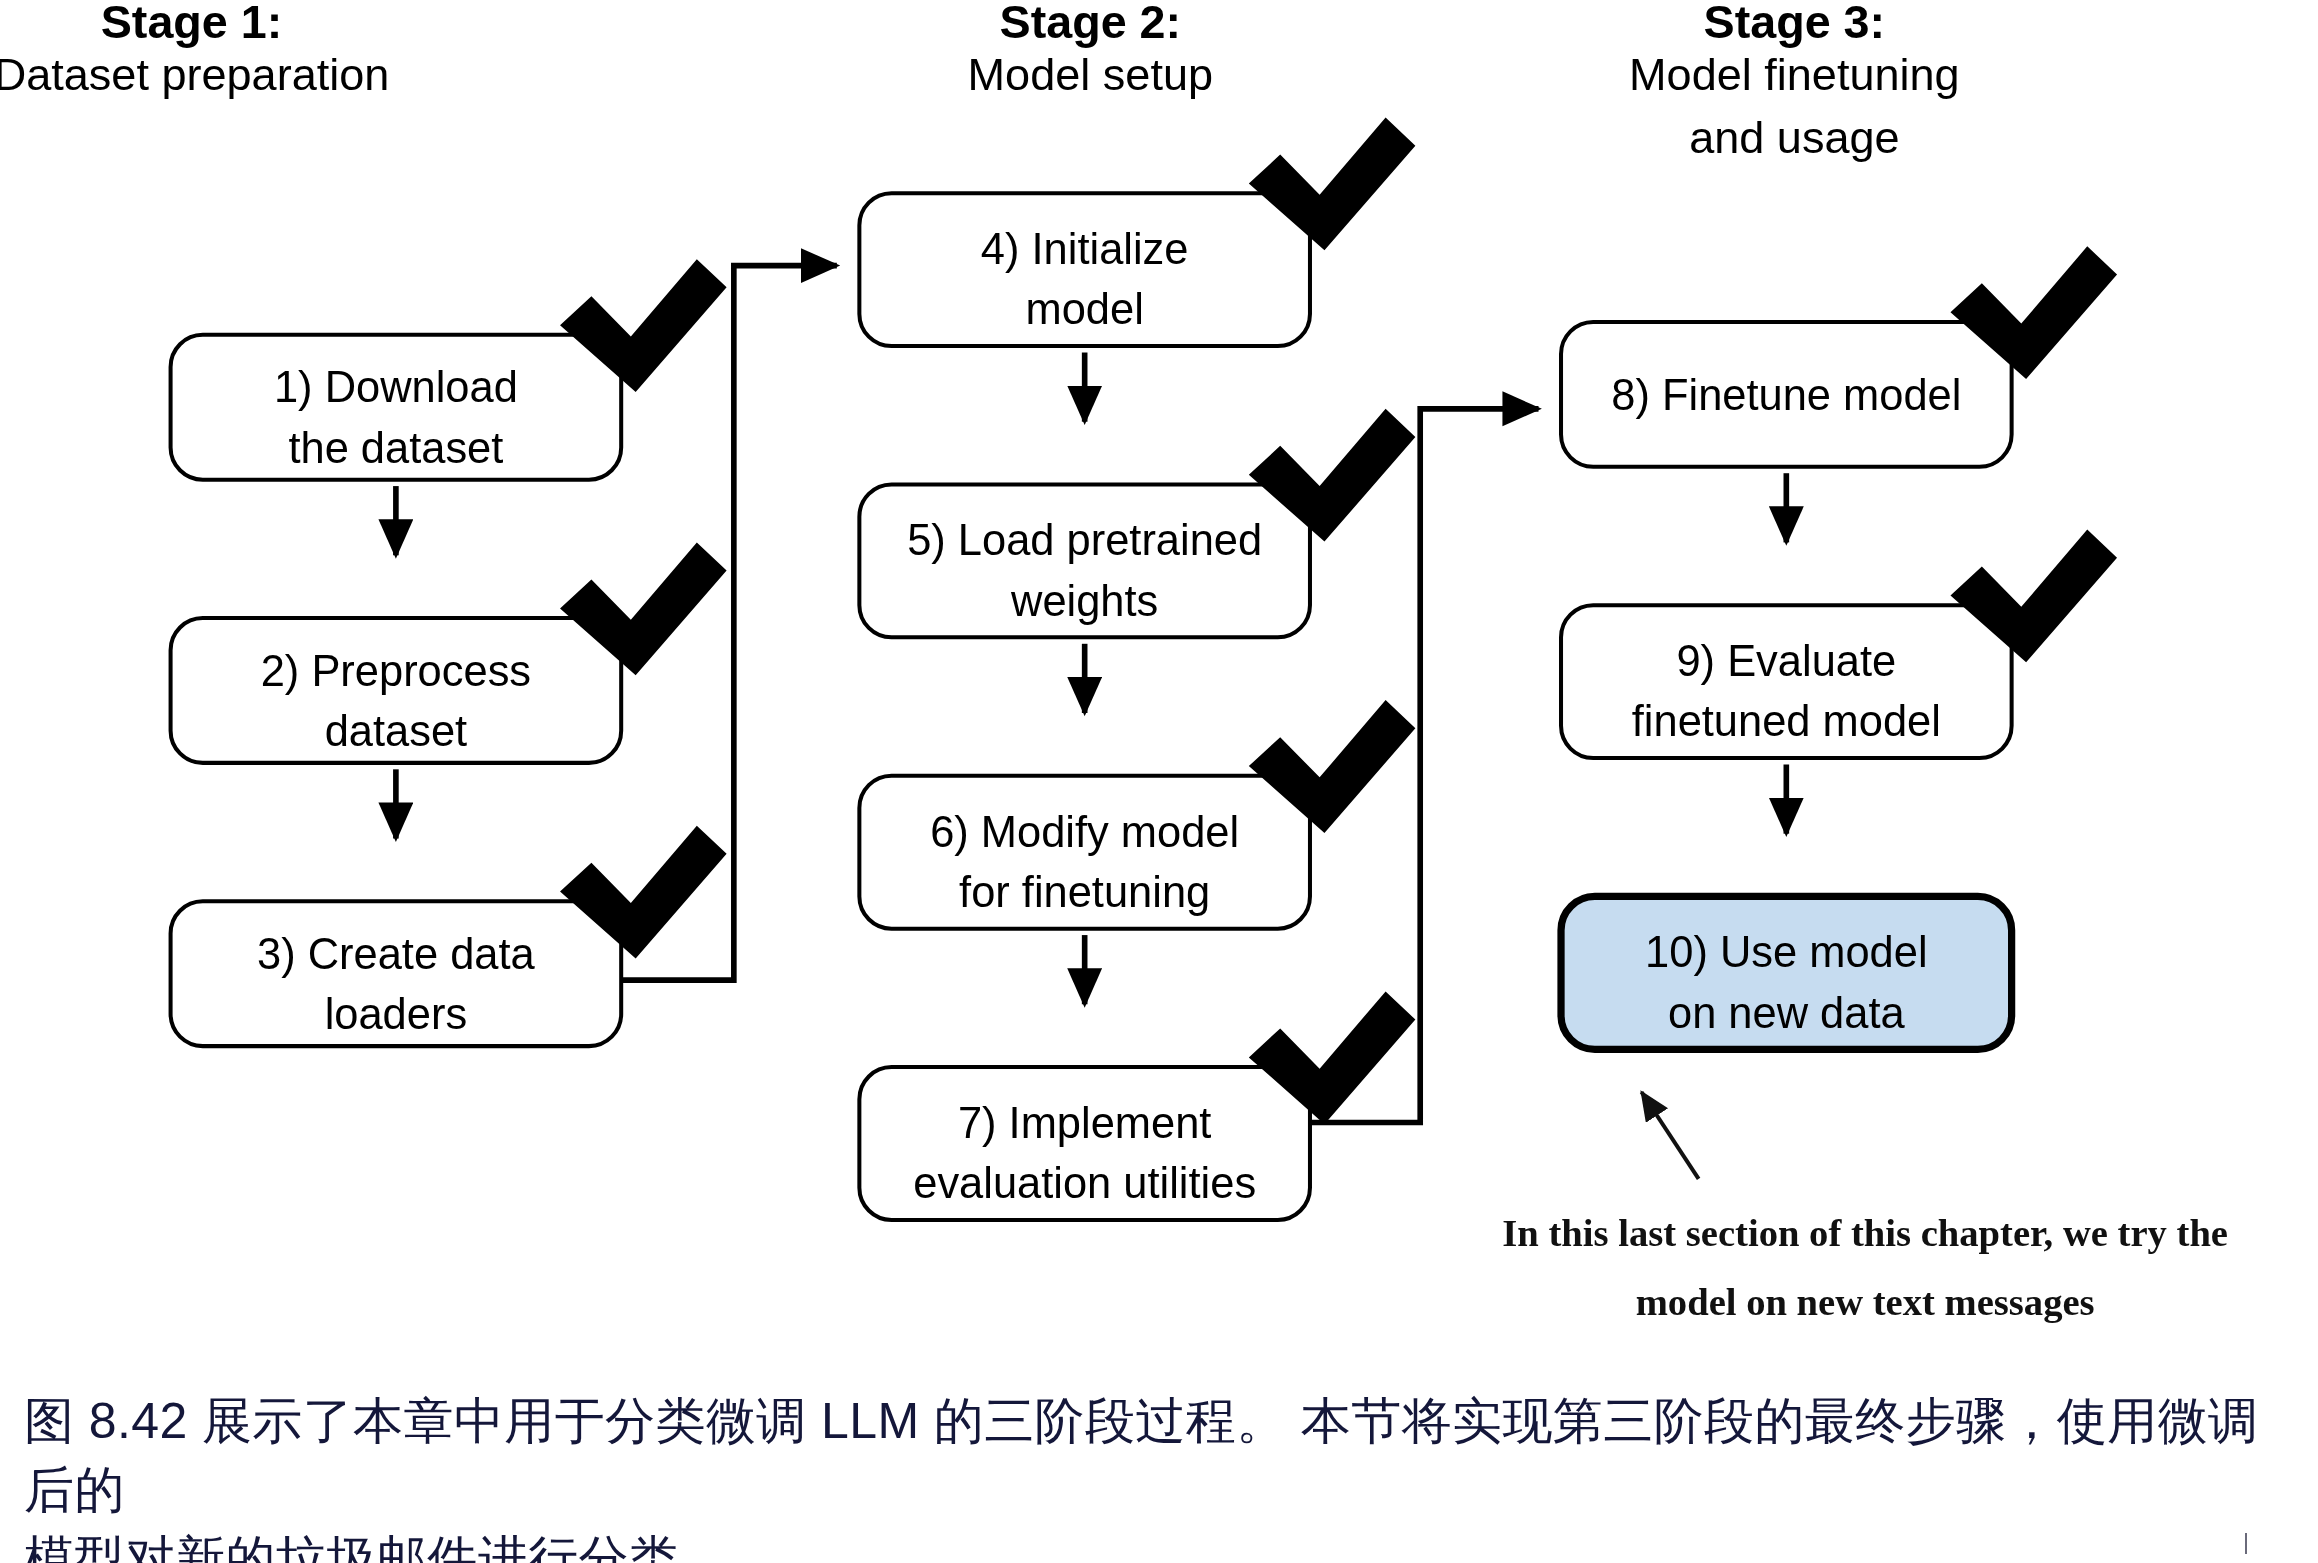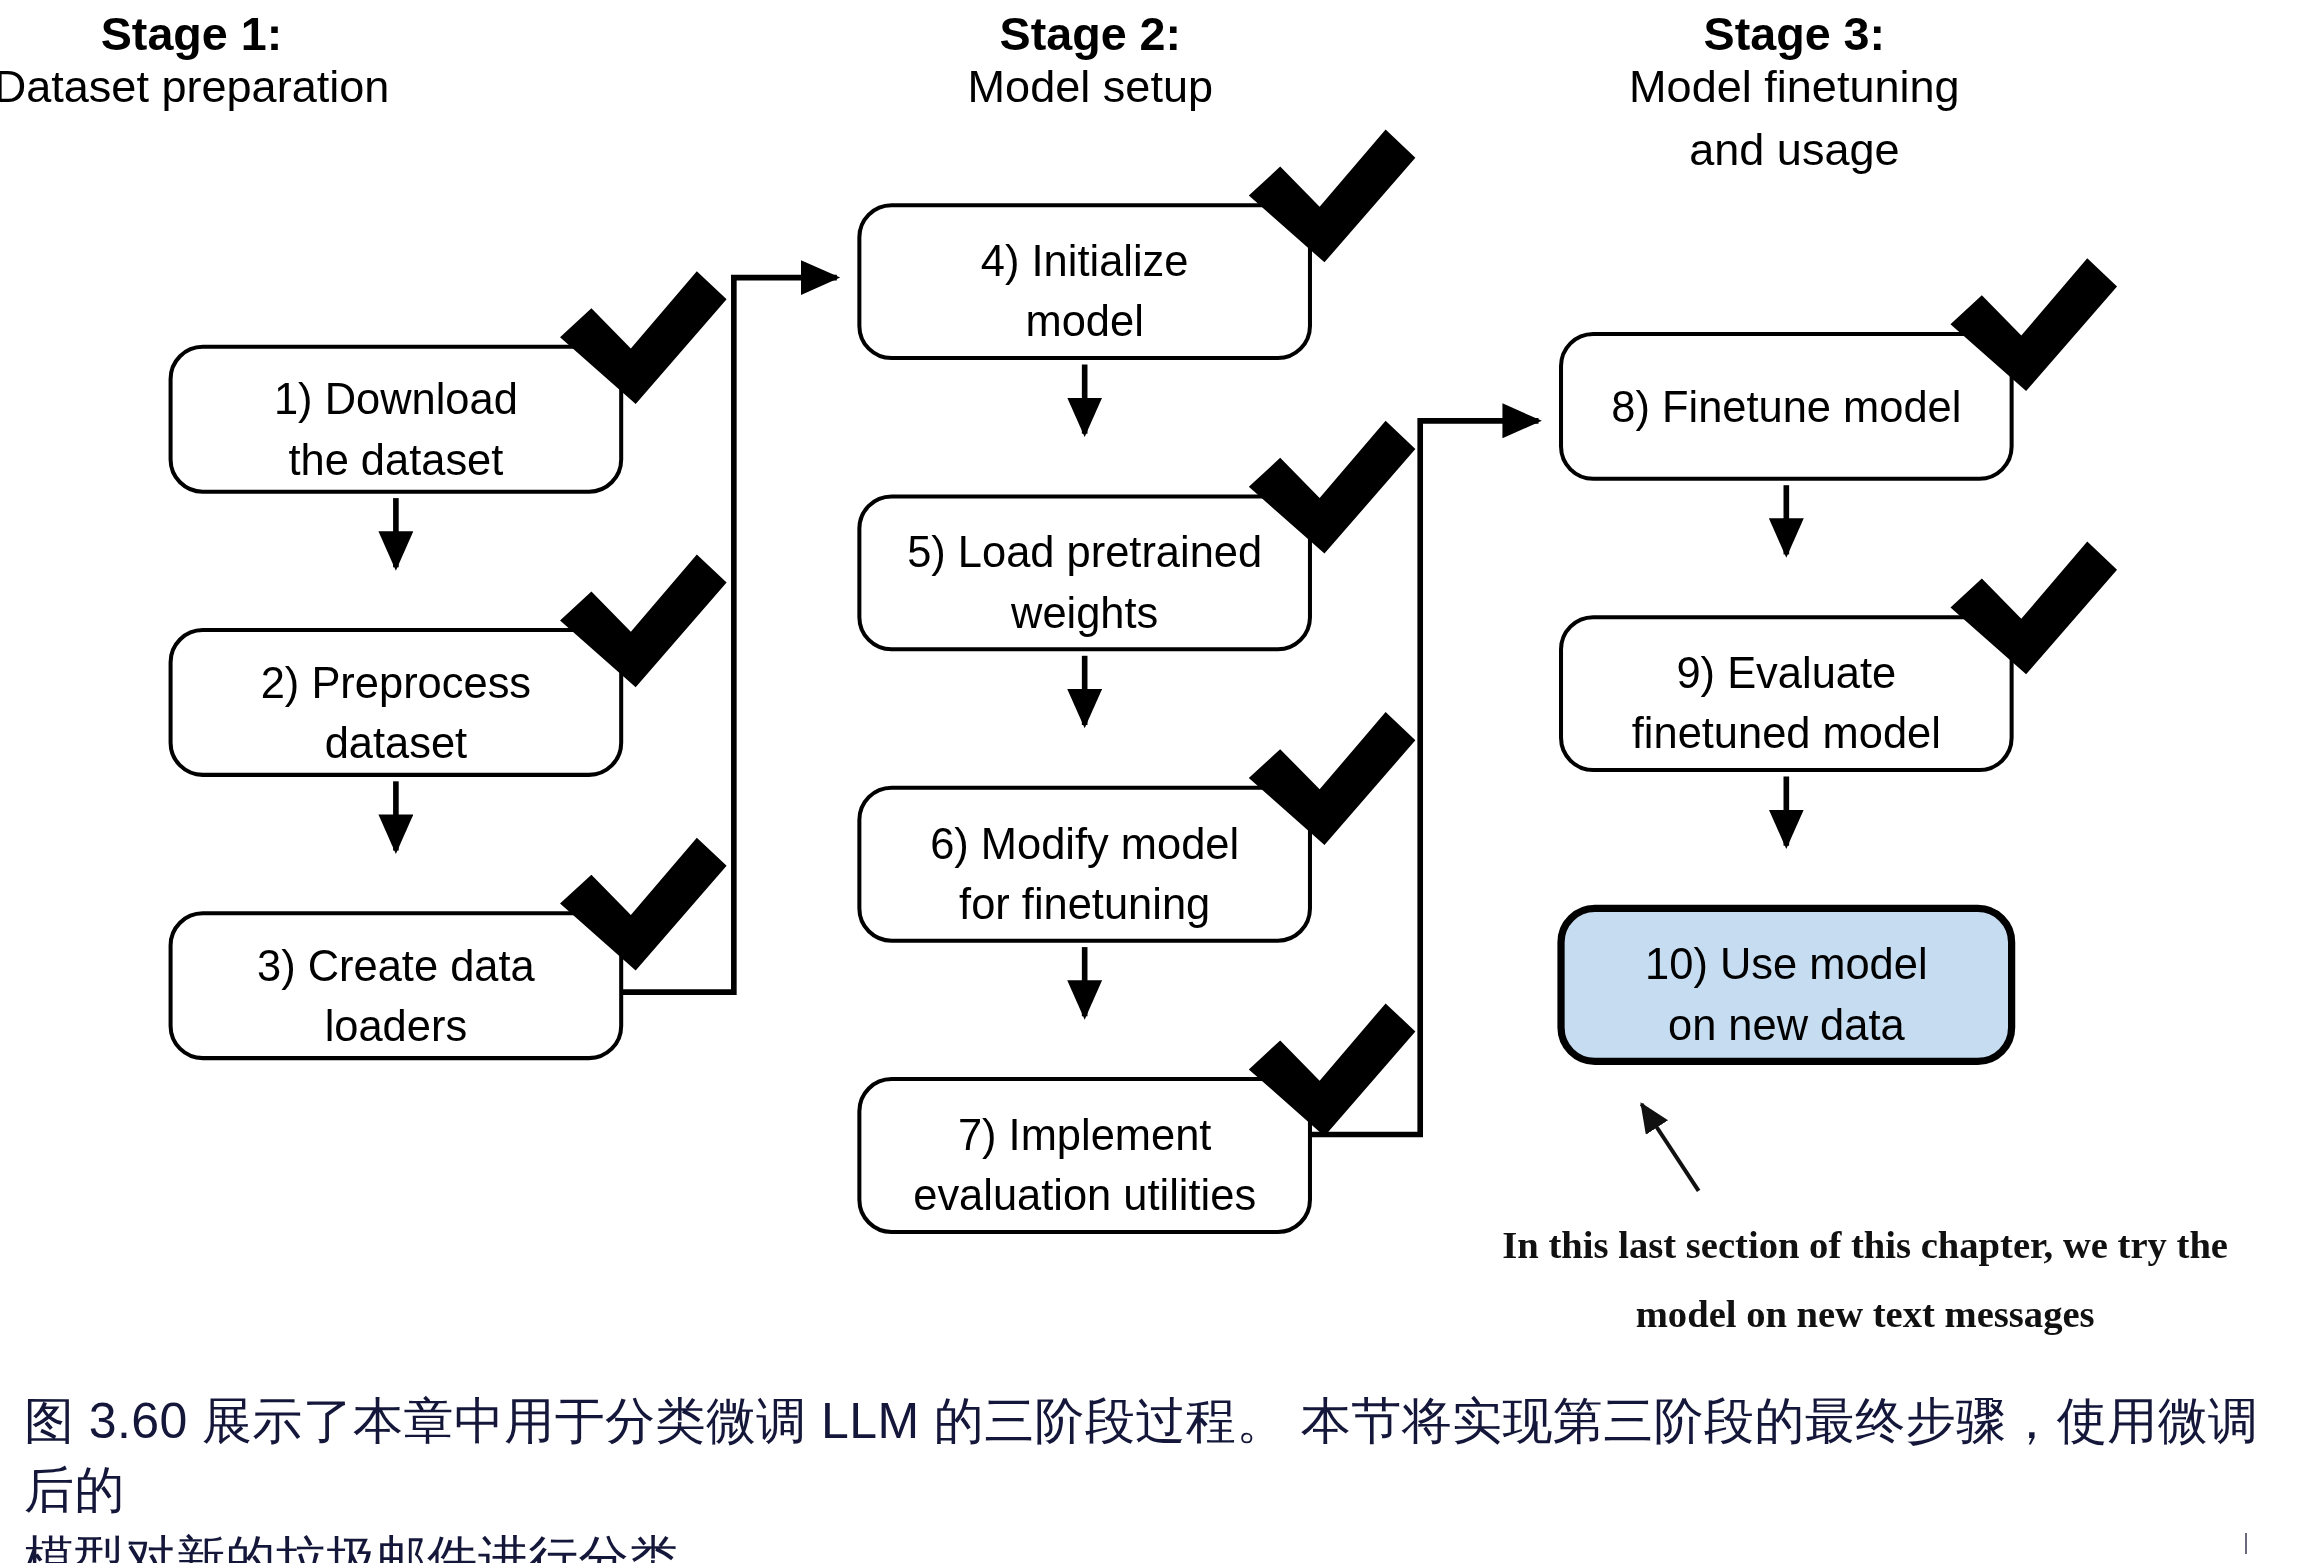--- a/index.html
+++ b/index.html
@@ -9,21 +9,21 @@
   }
   body {
     width: 2319px;
     height: 1564px;
     font-family: "Liberation Sans", sans-serif;
     overflow: hidden;
     position: relative;
   }
   #figure-area {
     position: absolute;
-    left: 0; top: 12px;
+    left: 0; top: 0;
     width: 2319px;
     height: 1360px;
   }
   #figure-svg {
     display: block;
     width: 2319px;
     height: 1360px;
   }
   .stage-title-bold {
     font-family: "Liberation Sans", sans-serif;
@@ -217,18 +217,18 @@
 
   <g>
     <text class="annot-text" x="2318" y="1548" text-anchor="middle">In this last section of this chapter, we try the</text>
     <text class="annot-text" x="2318" y="1634" text-anchor="middle">model on new text messages</text>
   </g>
 
 </svg>
 </div>
 
 <div id="caption">
-  <p>图 3.60 展示了本章中用于分类微调 LLM 的三阶段过程。 本节将实现第三阶段的最终步骤，使用微调后的</p>
+  <p>图 8.42 展示了本章中用于分类微调 LLM 的三阶段过程。 本节将实现第三阶段的最终步骤，使用微调后的</p>
   <p>模型对新的垃圾邮件进行分类。</p>
 </div>
 
 <div class="page-tick"></div>
 
 
 </body></html>

